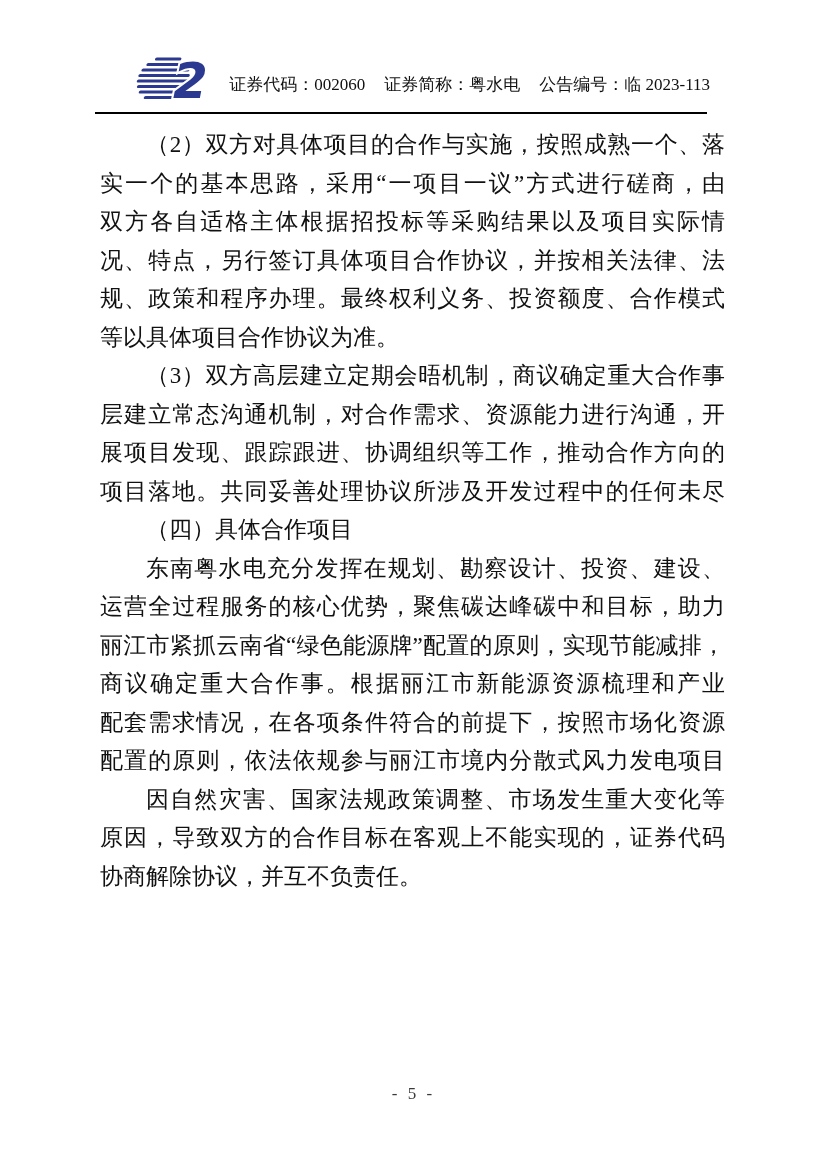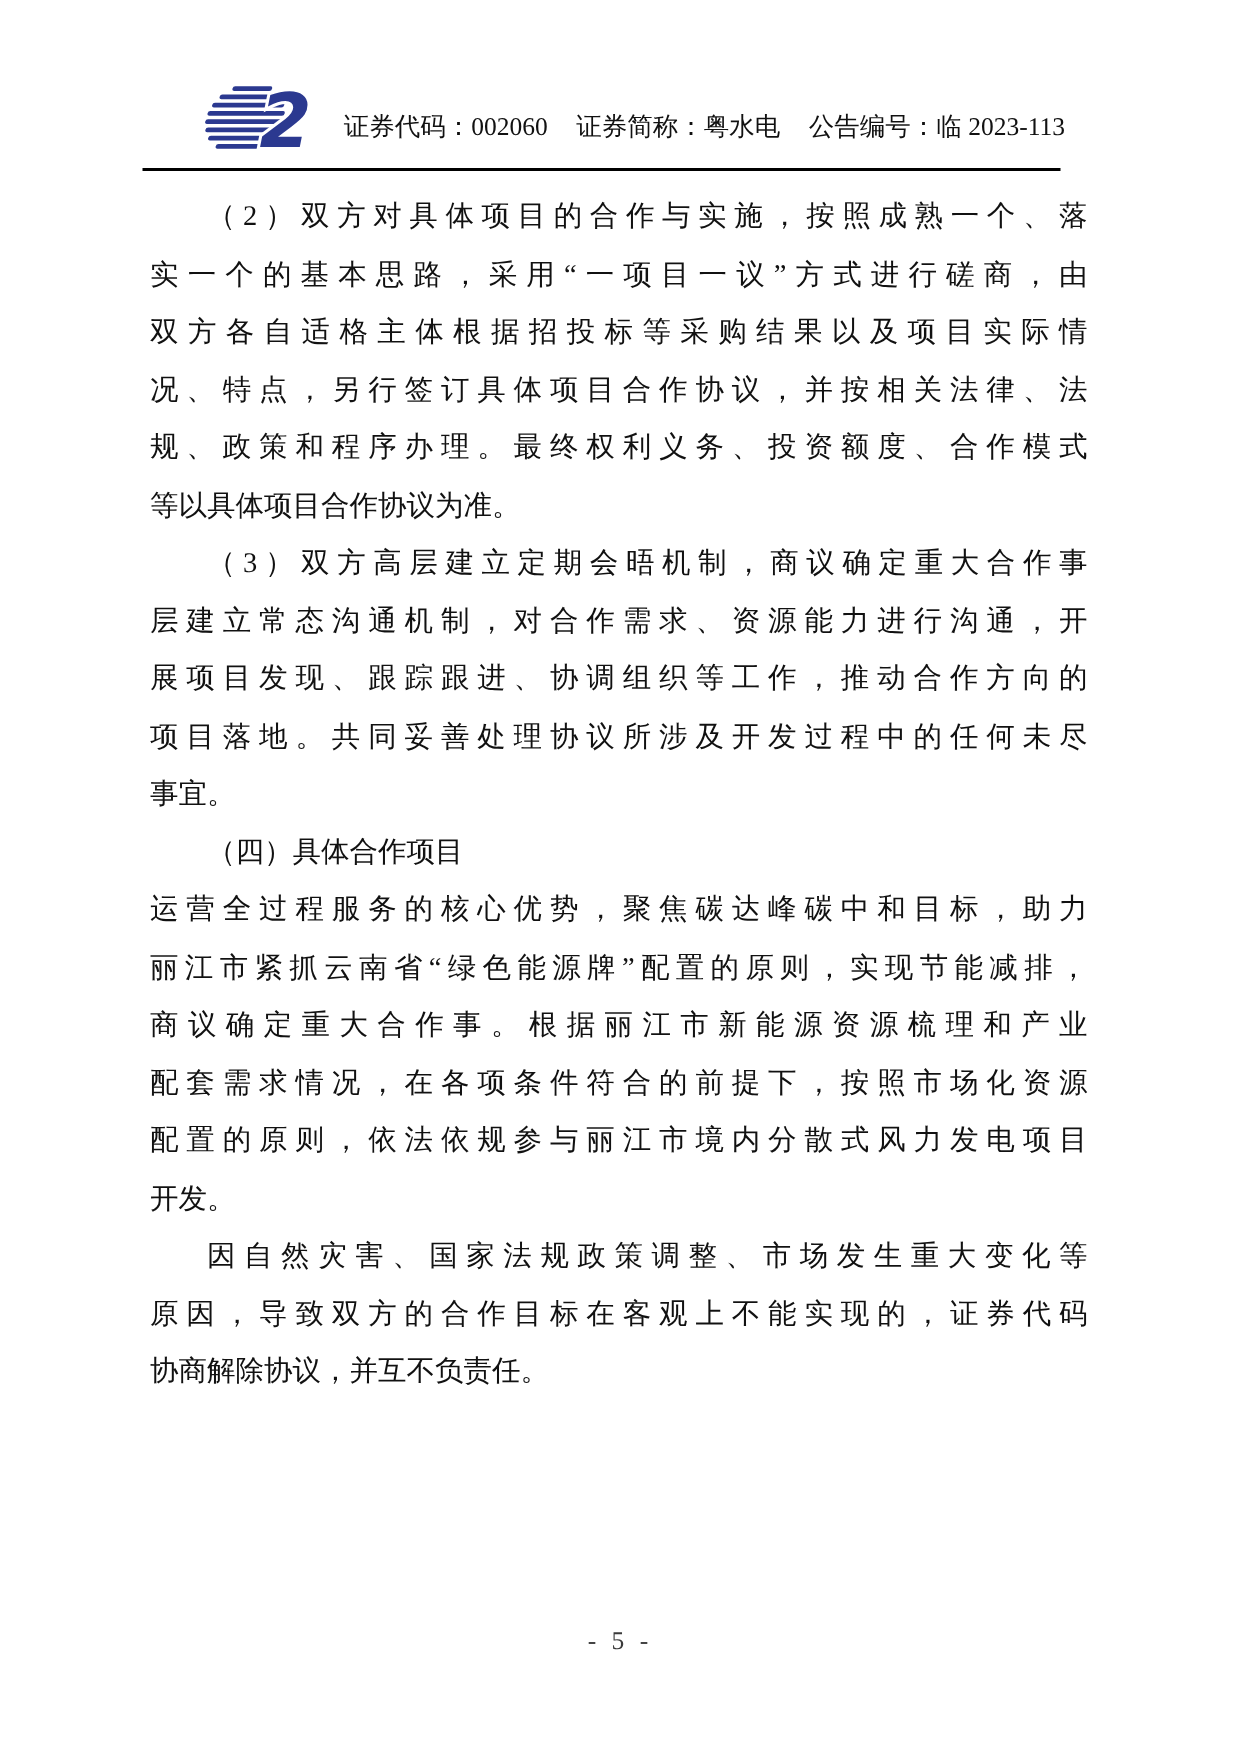--- a/index.html
+++ b/index.html
@@ -44,21 +44,21 @@
     height: 2px;
     background: #000000;
   }
 
   
   .doc-body {
     position: absolute;
     left: 100px;
     top: 126px;
     width: 625px;
-    font-size: 19px;
+    font-size: 23px;
     line-height: 38.5px;
     color: #111111;
   }
   .doc-line {
     height: 38.5px;
     overflow: hidden;
     text-align: justify;
     text-align-last: justify;
     text-justify: inter-character;
   }
@@ -109,28 +109,27 @@
       <div class="doc-line line-first">（2）双方对具体项目的合作与实施，按照成熟一个、落</div>
       <div class="doc-line">实一个的基本思路，采用“一项目一议”方式进行磋商，由</div>
       <div class="doc-line">双方各自适格主体根据招投标等采购结果以及项目实际情</div>
       <div class="doc-line">况、特点，另行签订具体项目合作协议，并按相关法律、法</div>
       <div class="doc-line">规、政策和程序办理。最终权利义务、投资额度、合作模式</div>
       <div class="doc-line para-last">等以具体项目合作协议为准。</div>
       <div class="doc-line line-first">（3）双方高层建立定期会晤机制，商议确定重大合作事</div>
       <div class="doc-line">层建立常态沟通机制，对合作需求、资源能力进行沟通，开</div>
       <div class="doc-line">展项目发现、跟踪跟进、协调组织等工作，推动合作方向的</div>
       <div class="doc-line">项目落地。共同妥善处理协议所涉及开发过程中的任何未尽</div>
-      <div class="doc-line para-last">事宜。</div>
       <div class="doc-line line-first para-last">（四）具体合作项目</div>
+      <div class="doc-line line-first">东南粤水电充分发挥在规划、勘察设计、投资、建设、</div>
       <div class="doc-line">运营全过程服务的核心优势，聚焦碳达峰碳中和目标，助力</div>
       <div class="doc-line">丽江市紧抓云南省“绿色能源牌”配置的原则，实现节能减排，</div>
       <div class="doc-line">商议确定重大合作事。根据丽江市新能源资源梳理和产业</div>
       <div class="doc-line">配套需求情况，在各项条件符合的前提下，按照市场化资源</div>
       <div class="doc-line">配置的原则，依法依规参与丽江市境内分散式风力发电项目</div>
-      <div class="doc-line para-last">开发。</div>
       <div class="doc-line line-first">因自然灾害、国家法规政策调整、市场发生重大变化等</div>
       <div class="doc-line">原因，导致双方的合作目标在客观上不能实现的，证券代码</div>
       <div class="doc-line para-last">协商解除协议，并互不负责任。</div>
     </div>
 
   <div class="footer">- 5 -</div>
 
 </div>
 
 </body></html>

